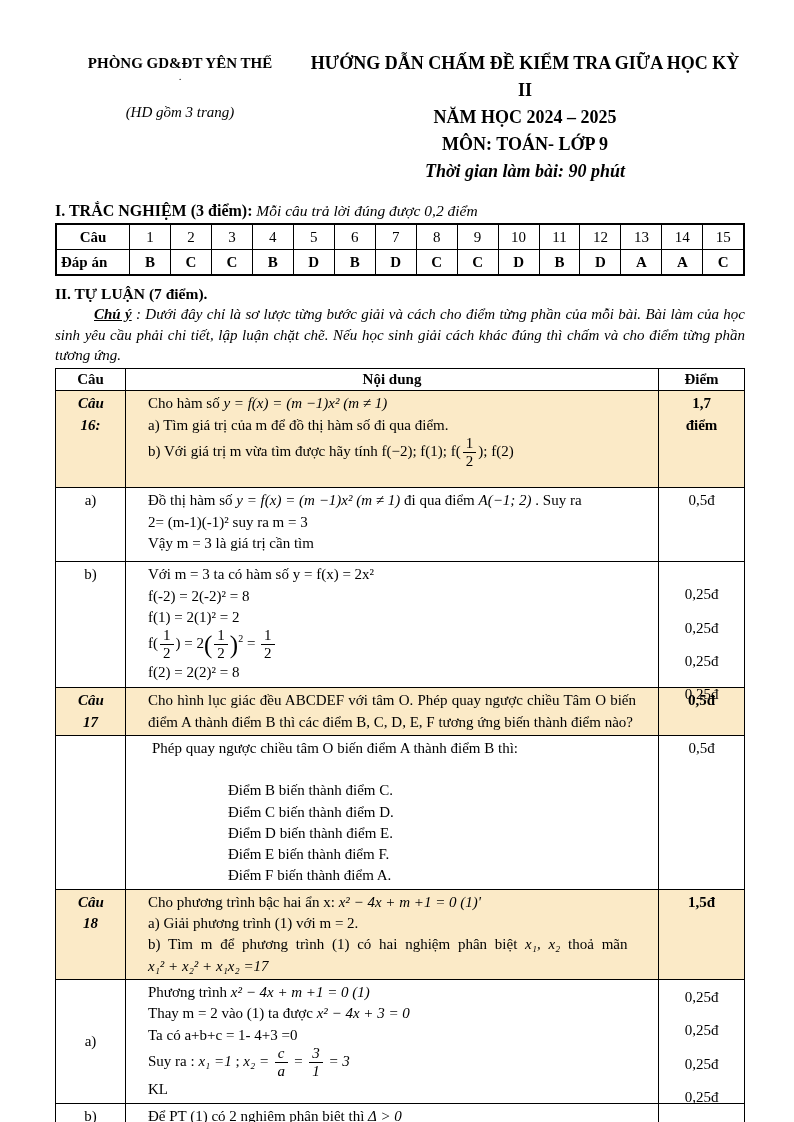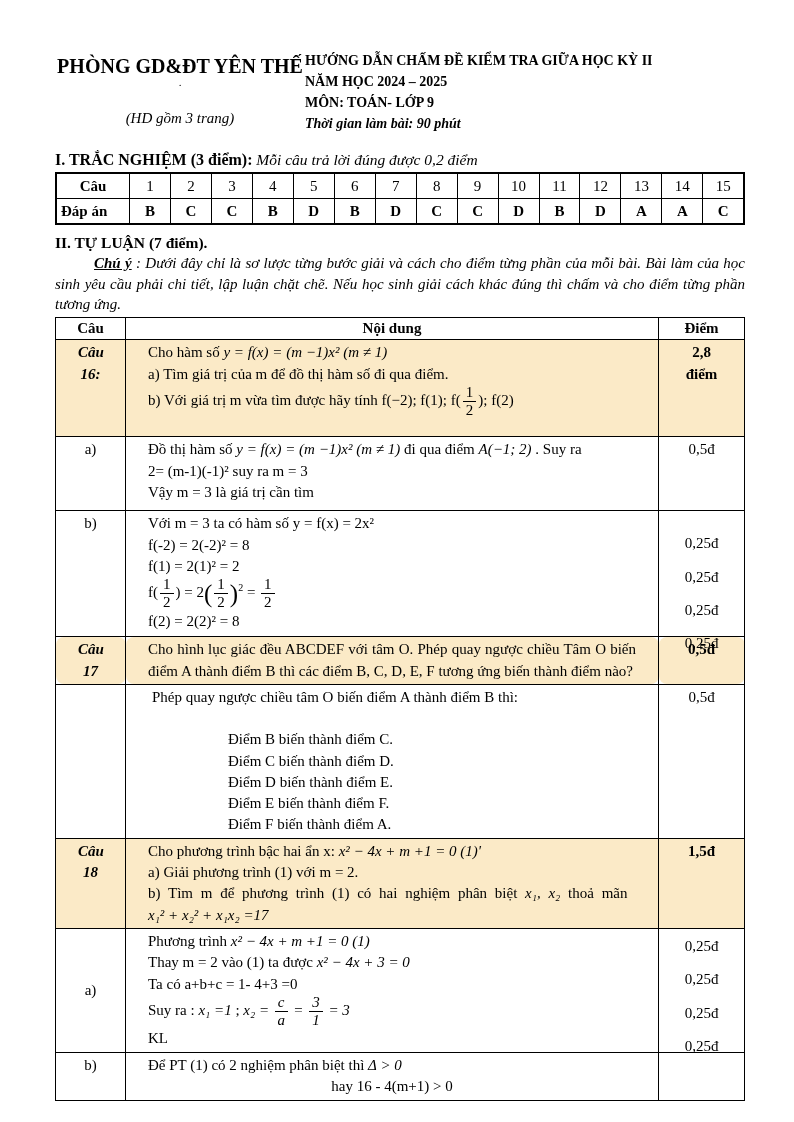--- a/index.html
+++ b/index.html
@@ -2,24 +2,24 @@
 <html><head>
 <meta charset="utf-8">
 <style>
   html,body{margin:0;padding:0;background:#fff;}
   .page{width:794px;height:1122px;box-sizing:border-box;padding:50px 49px 0 55px;
         font-family:"Liberation Serif","DejaVu Serif",serif;font-size:15px;color:#000;overflow:hidden;}
 
   
   .header{display:flex;}
   .h-left{width:250px;text-align:center;padding-top:5px;}
-  .h-org{font-weight:bold;font-size:20px;white-space:nowrap;}
+  .h-org{font-weight:bold;font-size:15px;white-space:nowrap;}
   .h-mark{font-size:11px;line-height:8px;}
   .h-note{font-style:italic;margin-top:24px;font-size:15px;}
-  .h-right{flex:1;font-weight:bold;font-size:14px;line-height:1.5;}
+  .h-right{flex:1;text-align:center;font-weight:bold;font-size:18px;line-height:1.5;}
   .it{font-style:italic;}
   .b{font-weight:bold;}
 
   
   .s1{margin-top:17px;font-size:15.5px;}
   .s1 .b{font-size:16px;}
   table.mcq{border-collapse:collapse;width:100%;margin-top:3px;border:2px solid #000;table-layout:fixed;}
   .mcq td{border:1px solid #000;height:24px;text-align:center;font-size:15px;padding:0;}
   .mcq td.lbl{width:72px;font-weight:bold;}
   .mcq td.lbl-left{text-align:left;padding-left:4px;}
@@ -38,21 +38,21 @@
   .q{font-weight:bold;font-style:italic;vertical-align:middle;text-align:center;padding:0;}
   .hl td{background:#fbeac7;}
   .diem{text-align:center;vertical-align:middle;padding:0 2px;}
   .mi{font-style:italic;}
   .center{text-align:center;}
   .just{text-align:justify;}
   .wide{word-spacing:4px;}
 
   .rhead td{height:20px;text-align:center;font-weight:bold;vertical-align:middle;padding:0;}
   .r16 td{height:92px;} .r16a td{height:69px;} .r16b td{height:121px;}
-  .r17 td{height:41px;border-radius:8px;} .r17a td{height:123px;}
+  .r17 td{height:41px;} .r17a td{height:123px;}
   .r18 td{height:84px;} .r18a td{height:119px;} .r18b td{height:43px;}
 
   .frac{display:inline-block;vertical-align:middle;text-align:center;line-height:1.05;margin:0 2px;}
   .frac .fn{display:block;border-bottom:1px solid #000;padding:0 3px;}
   .frac .fd{display:block;padding-top:1px;}
   .bigp{font-size:25px;vertical-align:middle;line-height:1;}
   sup{font-size:10px;}
 
   .marks{display:flex;flex-direction:column;justify-content:space-between;gap:12px;}
   .r16b .marks{height:112px;padding:20px 0 8px;box-sizing:border-box;}
@@ -145,21 +145,21 @@
       <td>Điểm</td>
     </tr>
 
     <tr class="hl r16">
       <td class="q">Câu 16:</td>
       <td>
         <div><span>Cho hàm số  </span><span class="mi">y = f(x) = (m −1)x²  (m ≠ 1)</span></div>
         <div>a) Tìm giá trị của m để đồ thị hàm số đi qua điểm.</div>
         <div><span>b) Với giá trị m vừa tìm được hãy tính  f(−2); f(1); f(</span><span class="frac"><span class="fn">1</span><span class="fd">2</span></span><span>); f(2)</span></div>
       </td>
-      <td class="diem b">2,8 điểm</td>
+      <td class="diem b">1,7 điểm</td>
     </tr>
 
     <tr class="r16a">
       <td class="lab">a)</td>
       <td>
         <div><span>Đồ thị hàm số  </span><span class="mi">y = f(x) = (m −1)x²  (m ≠ 1)</span><span>  đi qua điểm  </span><span class="mi">A(−1; 2)</span><span> . Suy ra</span></div>
         <div>2= (m-1)(-1)²  suy ra m =  3</div>
         <div>Vậy m = 3 là giá trị cần tìm</div>
       </td>
       <td class="diem">0,5đ</td>

